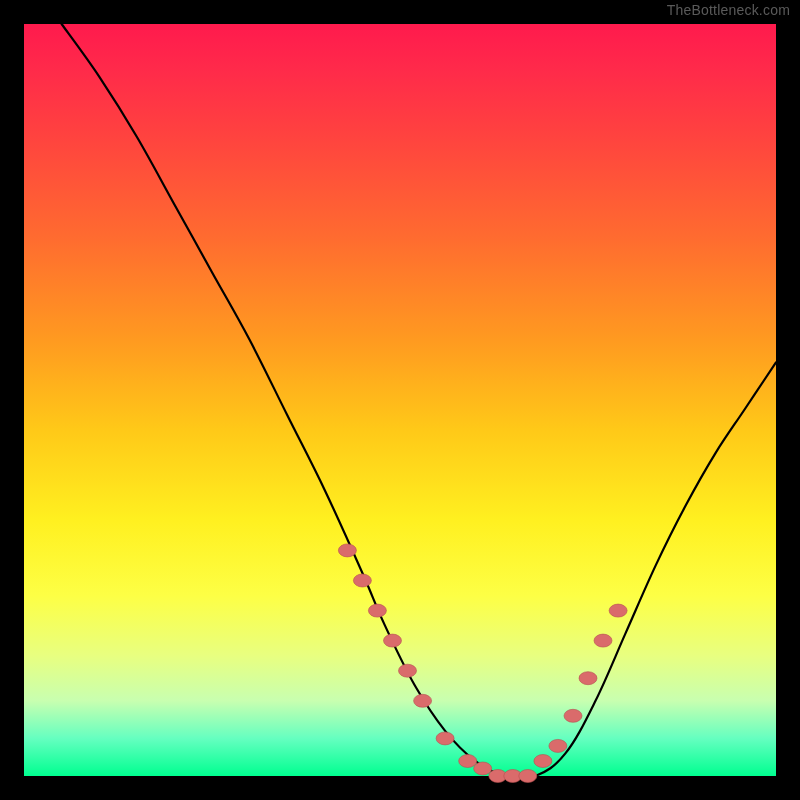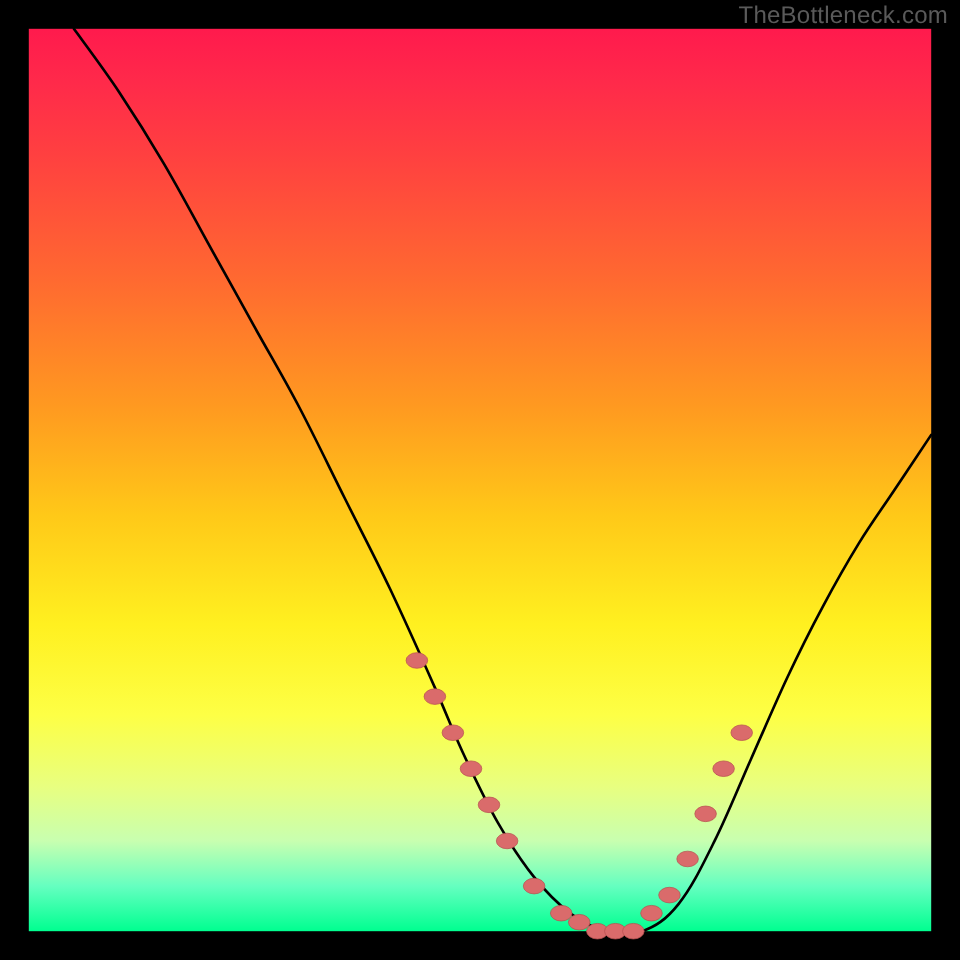--- a/index.html
+++ b/index.html
@@ -38,21 +38,21 @@
       #c8ffb0 90%,
       #65ffc0 95%,
       #00ff90 100%
     );
   }
   .watermark {
     position: absolute;
     top: 2px;
     right: 10px;
     color: #5a5a5a;
-    font-size: 20px;
+    font-size: 14px;
     font-weight: 500;
     letter-spacing: 0.2px;
   }
   svg.curve {
     position: absolute;
     top: 0;
     left: 0;
   }
 </style>
 </head>

